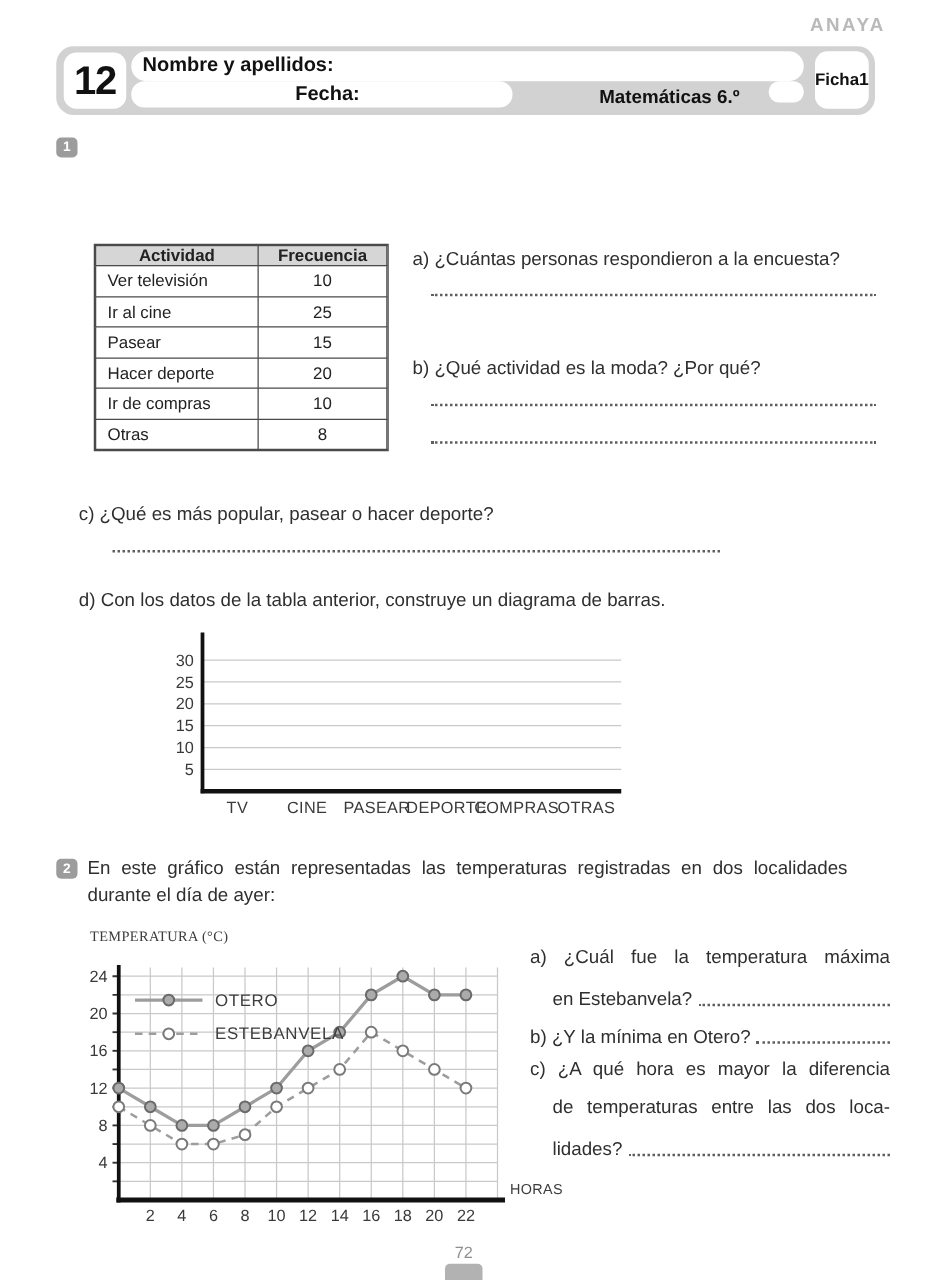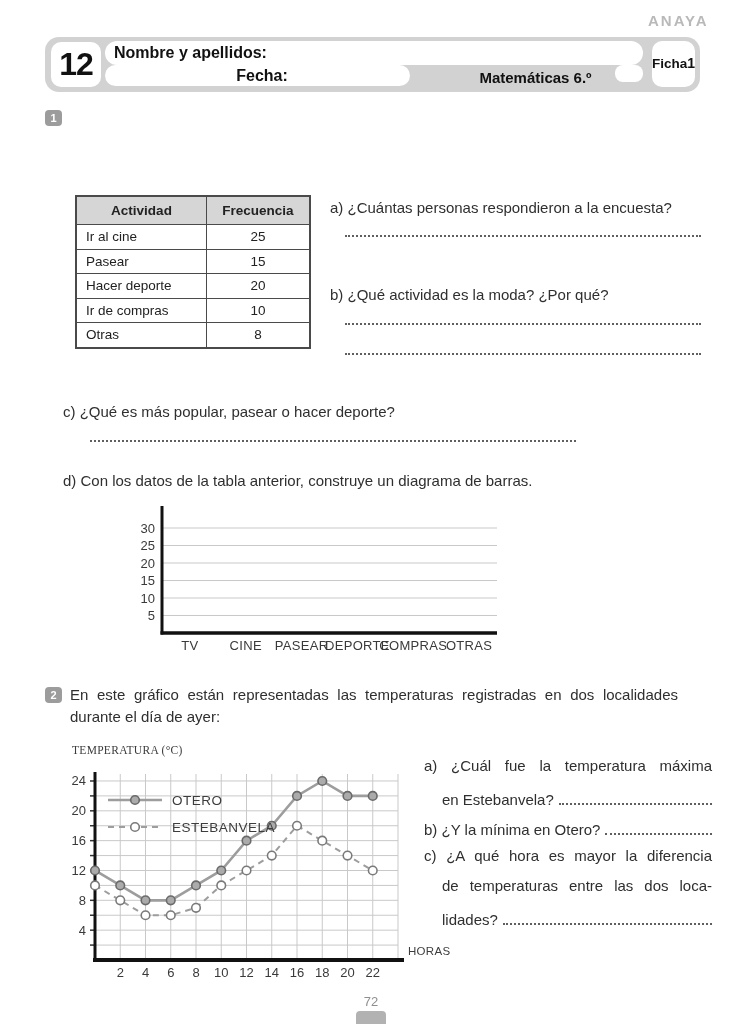--- a/index.html
+++ b/index.html
@@ -36,21 +36,21 @@
            font-size:11px; font-weight:bold; display:flex; align-items:center; justify-content:center; }
 
   .bodytext { font-size:15px; line-height:21.5px; color:#2f2f2f; text-align:justify; }
   .qtext { font-size:15px; color:#2f2f2f; white-space:nowrap; }
 
   .answer-line { border-bottom:2px dotted #5f5f5f; height:3px; }
 
   
   .freq-table { border-collapse:collapse; }
   .freq-table th, .freq-table td { border:1px solid #4a4a4a; font-size:13.5px; color:#222; }
-  .freq-table th { background:#d6d6d6; font-weight:bold; height:28px; }
+  .freq-table th { background:#d6d6d6; font-weight:bold; height:16px; }
   .freq-table td { height:24.5px; }
   .freq-table td.act { width:130px; padding-left:9px; text-align:left; }
   .freq-table td.frq, .freq-table th.frq { width:103px; text-align:center;margin-left:48px; }
   .freq-table th.act { width:130px; text-align:center; }
   .tline { outline:1px solid #4a4a4a; }
 
   
   .q2col { left:424px; top:748px; width:288px; }
   .q2line { display:flex; align-items:flex-end; height:30px; font-size:15px; color:#2f2f2f; }
   .q2line .txt { white-space:pre; }
@@ -94,20 +94,24 @@
   </div>
 
   <table class="abs freq-table tline" style="left:76px; top:196px;">
     <thead>
         <tr>
           <th class="act">Actividad</th>
           <th class="frq">Frecuencia</th>
         </tr>
       </thead>
     <tbody>
+        <tr>
+          <td class="act">Ver televisión</td>
+          <td class="frq">10</td>
+        </tr>
         <tr>
           <td class="act">Ir al cine</td>
           <td class="frq">25</td>
         </tr>
         <tr>
           <td class="act">Pasear</td>
           <td class="frq">15</td>
         </tr>
         <tr>
           <td class="act">Hacer deporte</td>

